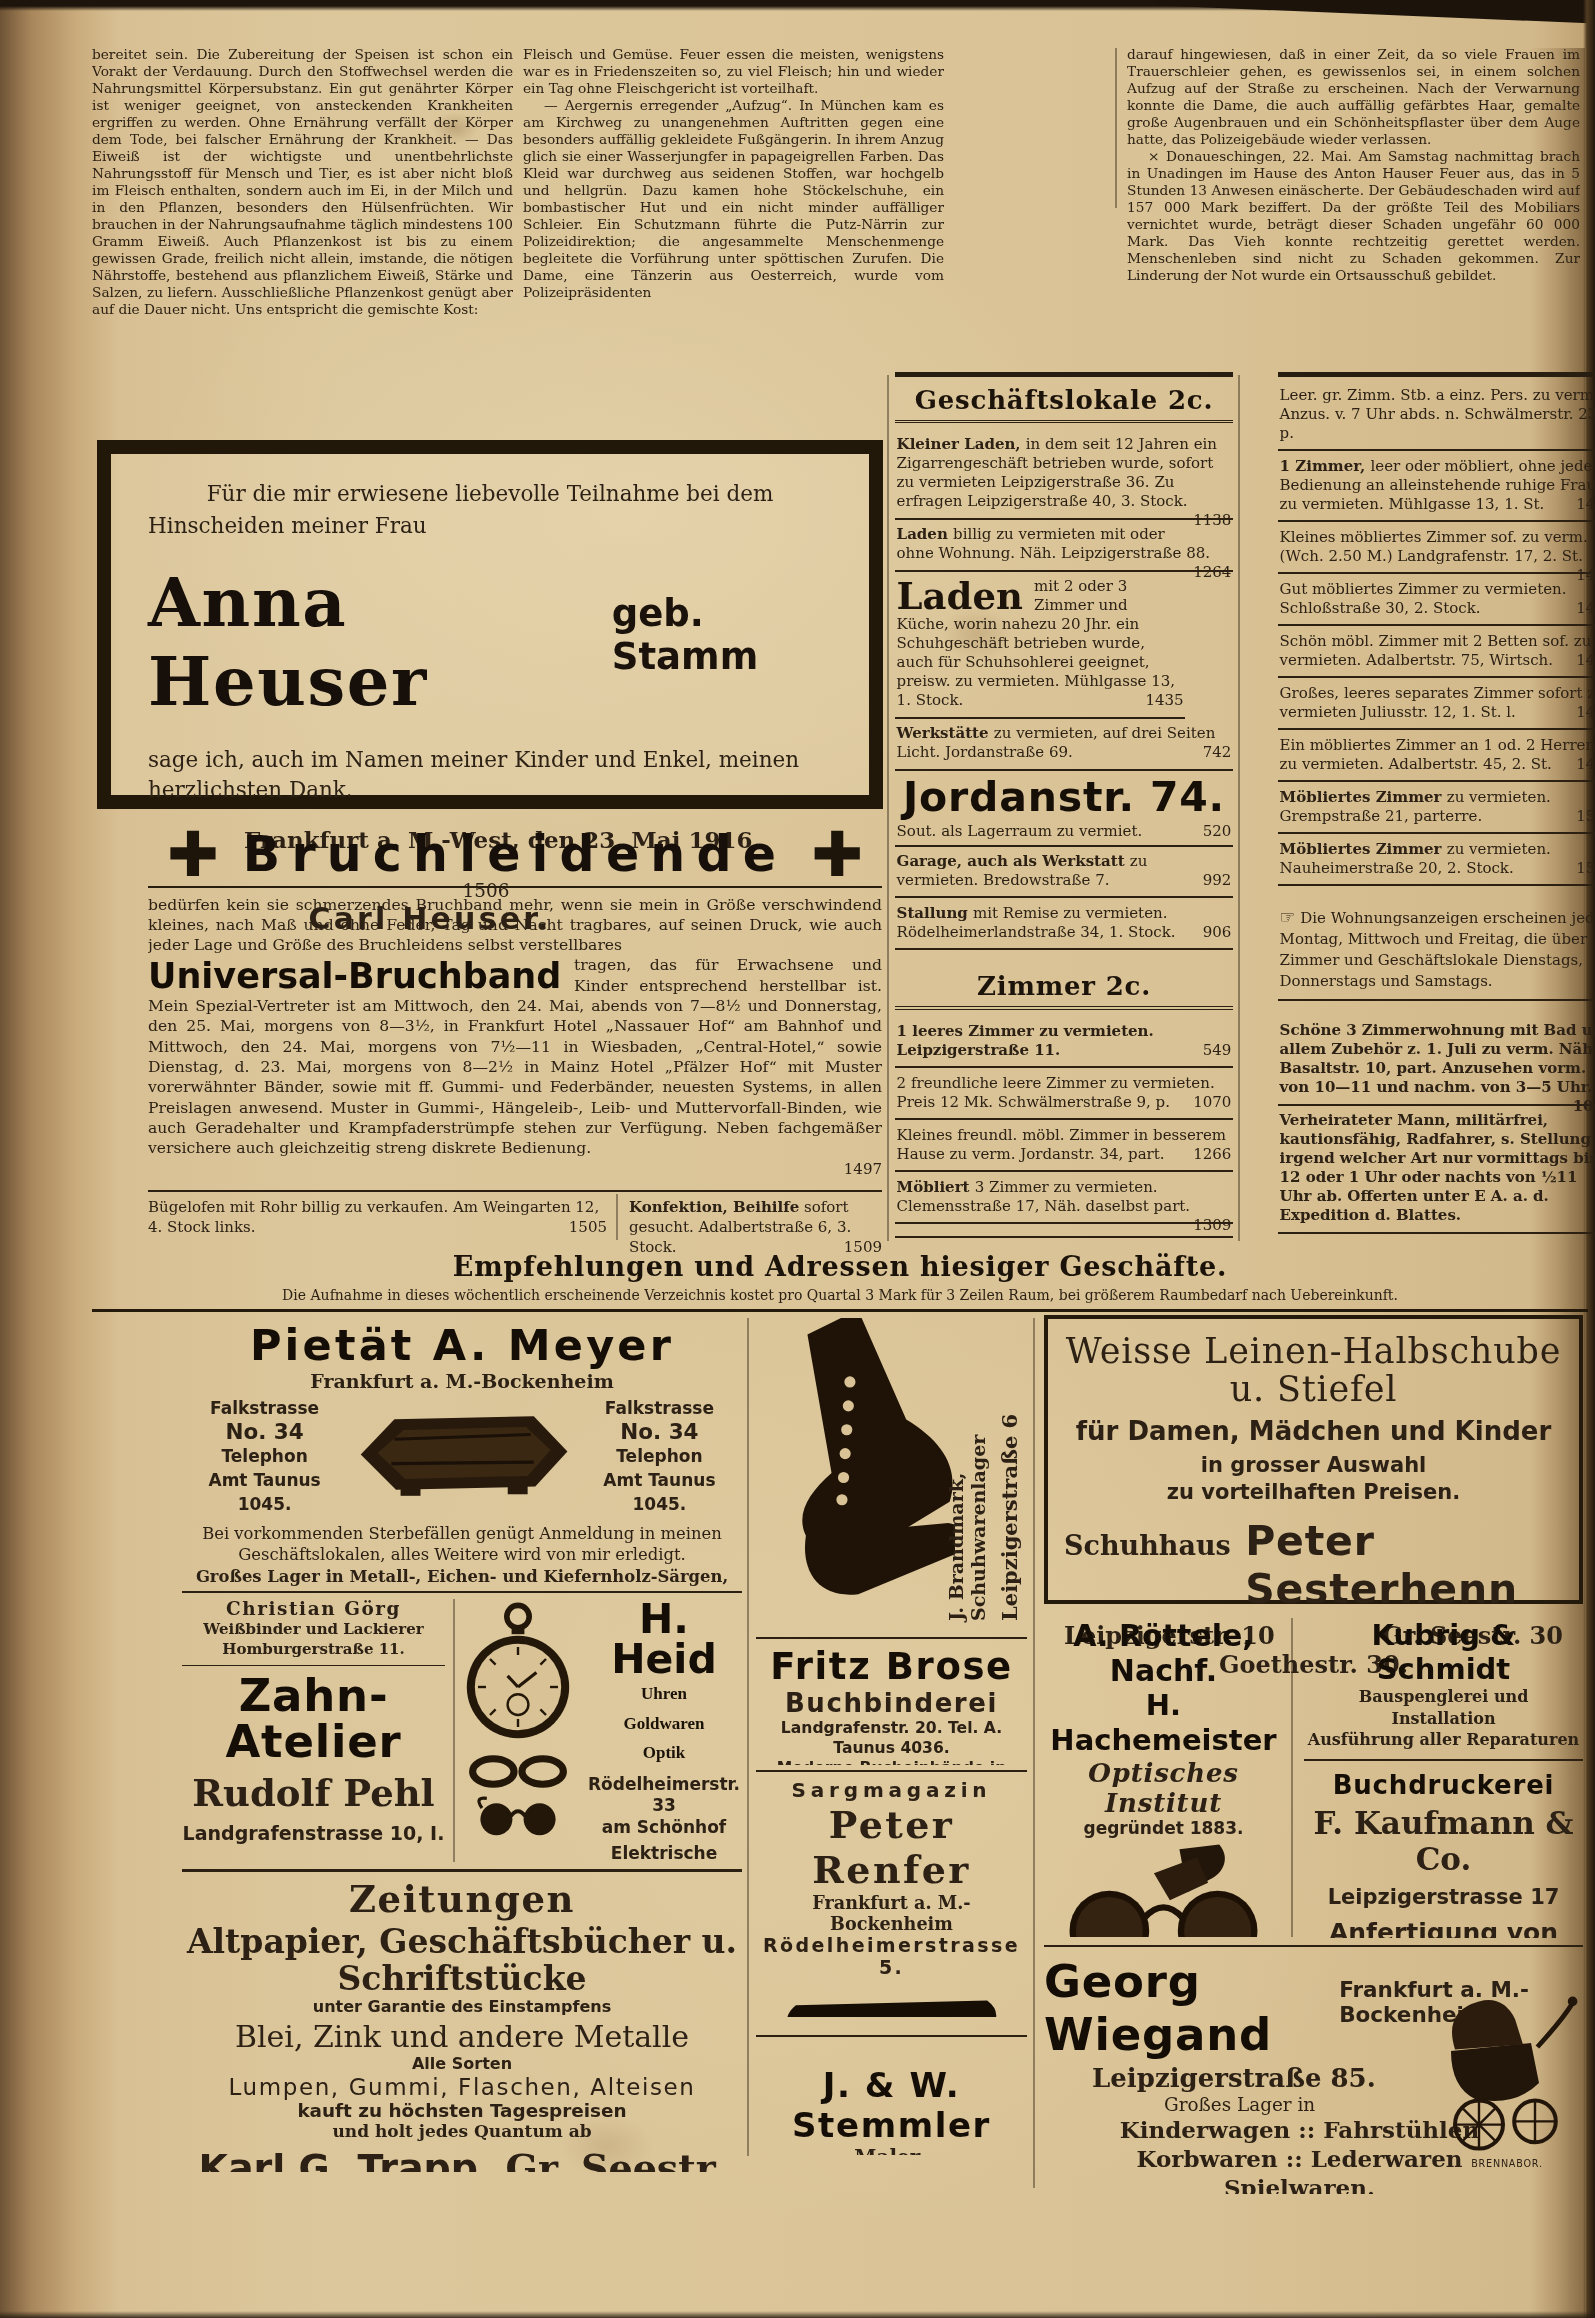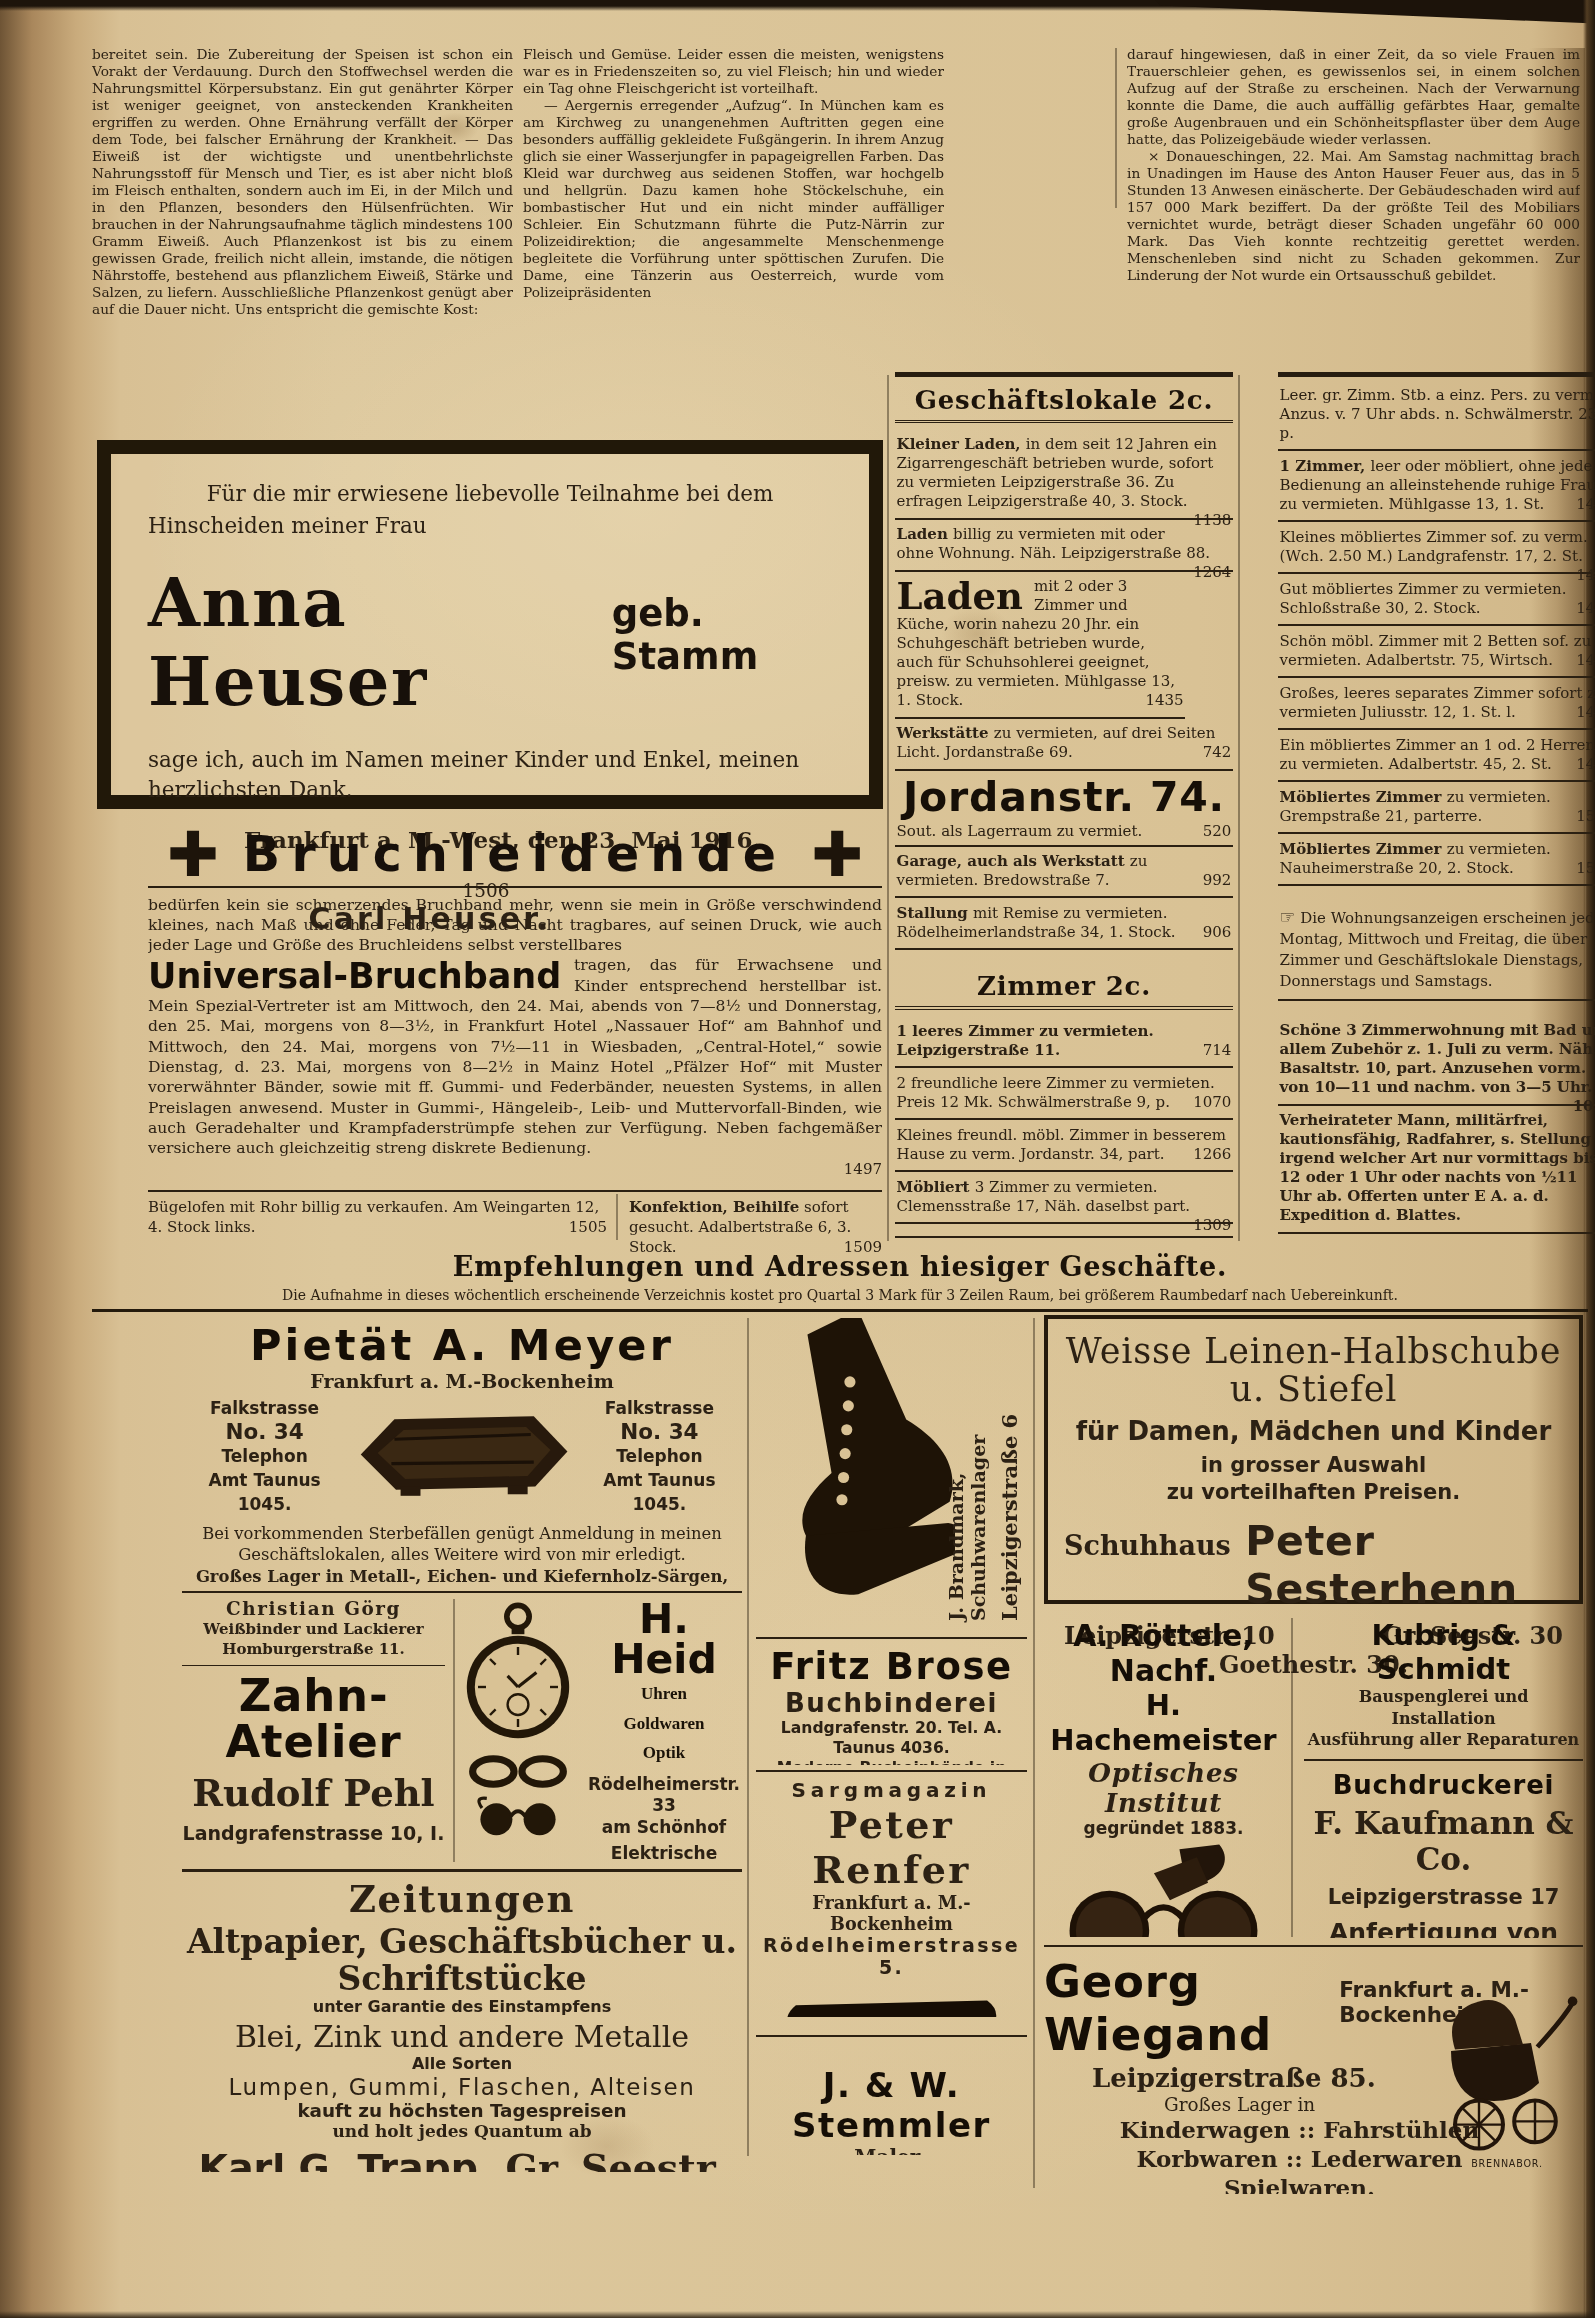--- a/index.html
+++ b/index.html
@@ -147,21 +147,21 @@
   <div class="curl"></div>
   <div class="edge-bottom"></div>
   <div class="stain" style="left:431px;top:112px;width:48px;height:32px;background:radial-gradient(rgba(110,75,30,.25),transparent 70%);"></div>
   <div class="stain" style="left:941px;top:606px;width:72px;height:56px;background:radial-gradient(rgba(110,75,30,.18),transparent 70%);"></div>
   <div class="stain" style="left:559px;top:2114px;width:96px;height:64px;background:radial-gradient(rgba(120,80,35,.15),transparent 70%);"></div>
 
   <div class="abs artcol just" style="left:92px;top:46px;width:421px;height:326px;">
     <p>bereitet sein. Die Zubereitung der Speisen ist schon ein Vorakt der Verdauung. Durch den Stoffwechsel werden die Nahrungsmittel Körpersubstanz. Ein gut genährter Körper ist weniger geeignet, von ansteckenden Krankheiten ergriffen zu werden. Ohne Ernährung verfällt der Körper dem Tode, bei falscher Ernährung der Krankheit. — Das Eiweiß ist der wichtigste und unentbehrlichste Nahrungsstoff für Mensch und Tier, es ist aber nicht bloß im Fleisch enthalten, sondern auch im Ei, in der Milch und in den Pflanzen, besonders den Hülsenfrüchten. Wir brauchen in der Nahrungsaufnahme täglich mindestens 100 Gramm Eiweiß. Auch Pflanzenkost ist bis zu einem gewissen Grade, freilich nicht allein, imstande, die nötigen Nährstoffe, bestehend aus pflanzlichem Eiweiß, Stärke und Salzen, zu liefern. Ausschließliche Pflanzenkost genügt aber auf die Dauer nicht. Uns entspricht die gemischte Kost:</p>
   </div>
   <div class="abs artcol just" style="left:523px;top:46px;width:421px;height:326px;">
-    <p>Fleisch und Gemüse. Leider essen die meisten, wenigstens war es in Friedenszeiten so, zu viel Fleisch; hin und wieder ein Tag ohne Fleischgericht ist vorteilhaft.</p>
+    <p>Fleisch und Gemüse. Feuer essen die meisten, wenigstens war es in Friedenszeiten so, zu viel Fleisch; hin und wieder ein Tag ohne Fleischgericht ist vorteilhaft.</p>
     <p>— Aergernis erregender „Aufzug“. In München kam es am Kirchweg zu unangenehmen Auftritten gegen eine besonders auffällig gekleidete Fußgängerin. In ihrem Anzug glich sie einer Wasserjungfer in papageigrellen Farben. Das Kleid war durchweg aus seidenen Stoffen, war hochgelb und hellgrün. Dazu kamen hohe Stöckelschuhe, ein bombastischer Hut und ein nicht minder auffälliger Schleier. Ein Schutzmann führte die Putz-Närrin zur Polizeidirektion; die angesammelte Menschenmenge begleitete die Vorführung unter spöttischen Zurufen. Die Dame, eine Tänzerin aus Oesterreich, wurde vom Polizeipräsidenten</p>
   </div>
   <div class="vrule" style="left:1115px;top:48px;height:160px;"></div>
   <div class="abs artcol just" style="left:1127px;top:46px;width:453px;height:326px;">
     <p>darauf hingewiesen, daß in einer Zeit, da so viele Frauen im Trauerschleier gehen, es gewissenlos sei, in einem solchen Aufzug auf der Straße zu erscheinen. Nach der Verwarnung konnte die Dame, die auch auffällig gefärbtes Haar, gemalte große Augenbrauen und ein Schönheitspflaster über dem Auge hatte, das Polizeigebäude wieder verlassen.</p>
     <p>× Donaueschingen, 22. Mai. Am Samstag nachmittag brach in Unadingen im Hause des Anton Hauser Feuer aus, das in 5 Stunden 13 Anwesen einäscherte. Der Gebäudeschaden wird auf 157 000 Mark beziffert. Da der größte Teil des Mobiliars vernichtet wurde, beträgt dieser Schaden ungefähr 60 000 Mark. Das Vieh konnte rechtzeitig gerettet werden. Menschenleben sind nicht zu Schaden gekommen. Zur Linderung der Not wurde ein Ortsausschuß gebildet.</p>
   </div>
 
   <div class="abs obit" style="left:97px;top:440px;width:786px;height:369px;">
     <div class="intro">
@@ -236,21 +236,21 @@
     </div>
     <div>
 
     <p class="cad"><b class="lead">Garage, auch als Werkstatt</b><span>zu vermieten. Bredowstraße 7.</span><span class="num">992</span></p>
         <p class="cad"><b class="lead">Stallung</b><span>mit Remise zu vermieten. Rödelheimerlandstraße 34, 1. Stock.</span><span class="num">906</span></p>
       </div>
     <div class="colhead" style="margin-top:21px;">Zimmer 2c.</div>
     <div class="headrule"></div>
     <div>
 
-    <p class="cad"><b class="lead">1 leeres Zimmer zu vermieten. Leipzigerstraße 11.</b><span></span><span class="num">714</span></p>
+    <p class="cad"><b class="lead">1 leeres Zimmer zu vermieten. Leipzigerstraße 11.</b><span></span><span class="num">549</span></p>
         <p class="cad"><b class="lead"></b><span>2 freundliche leere Zimmer zu vermieten. Preis 12 Mk. Schwälmerstraße 9, p.</span><span class="num">1070</span></p>
         <p class="cad"><b class="lead"></b><span>Kleines freundl. möbl. Zimmer in besserem Hause zu verm. Jordanstr. 34, part.</span><span class="num">1266</span></p>
         <p class="cad"><b class="lead">Möbliert</b><span>3 Zimmer zu vermieten. Clemensstraße 17, Näh. daselbst part.</span><span class="num">1309</span></p>
         <p class="cad"><b class="lead"></b></p>
       </div>
   </div>
 
   <div class="vrule" style="left:1238px;top:375px;height:866px;"></div>
   <div class="abs cadwrap" style="left:1278px;top:372px;width:338px;height:870px;overflow:hidden;">
     <div style="display:block;margin-top:3.2px;">

